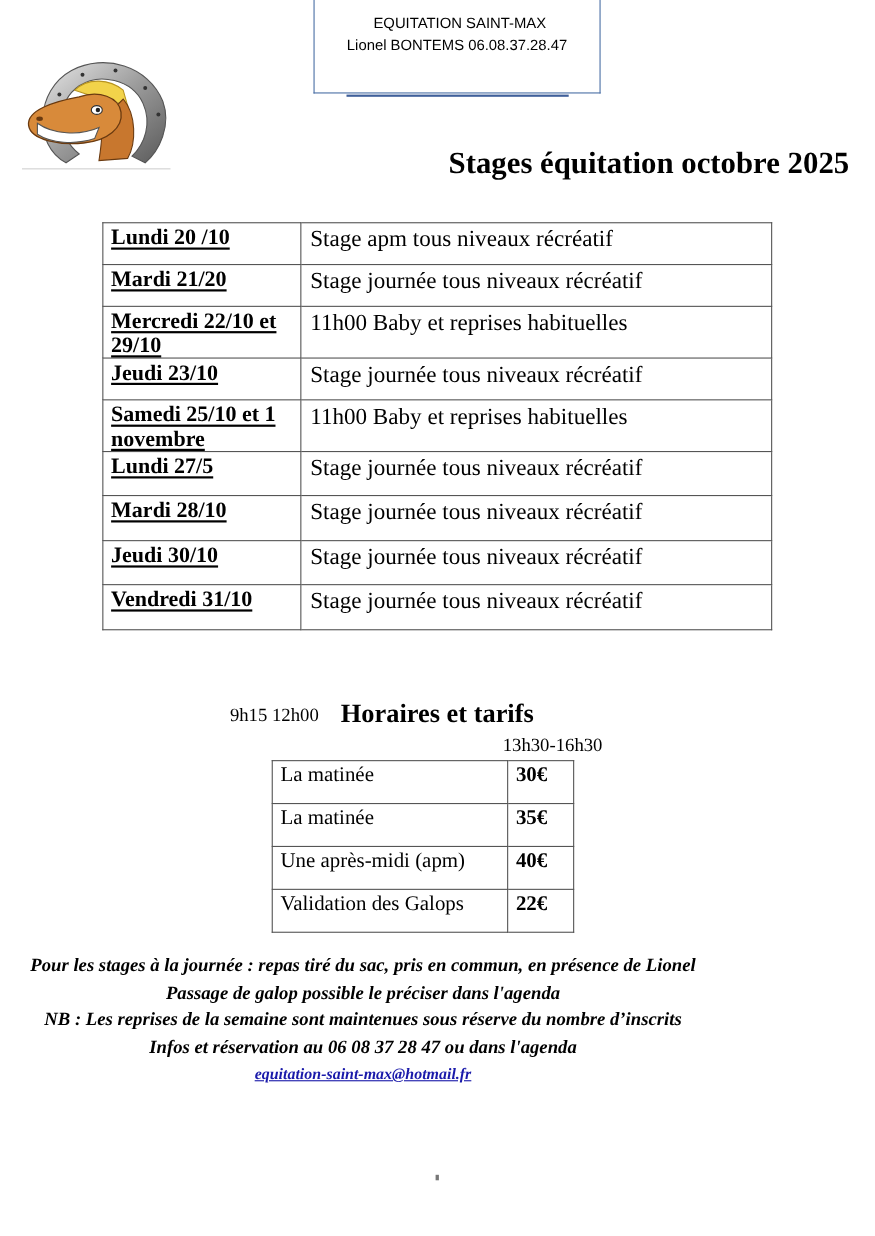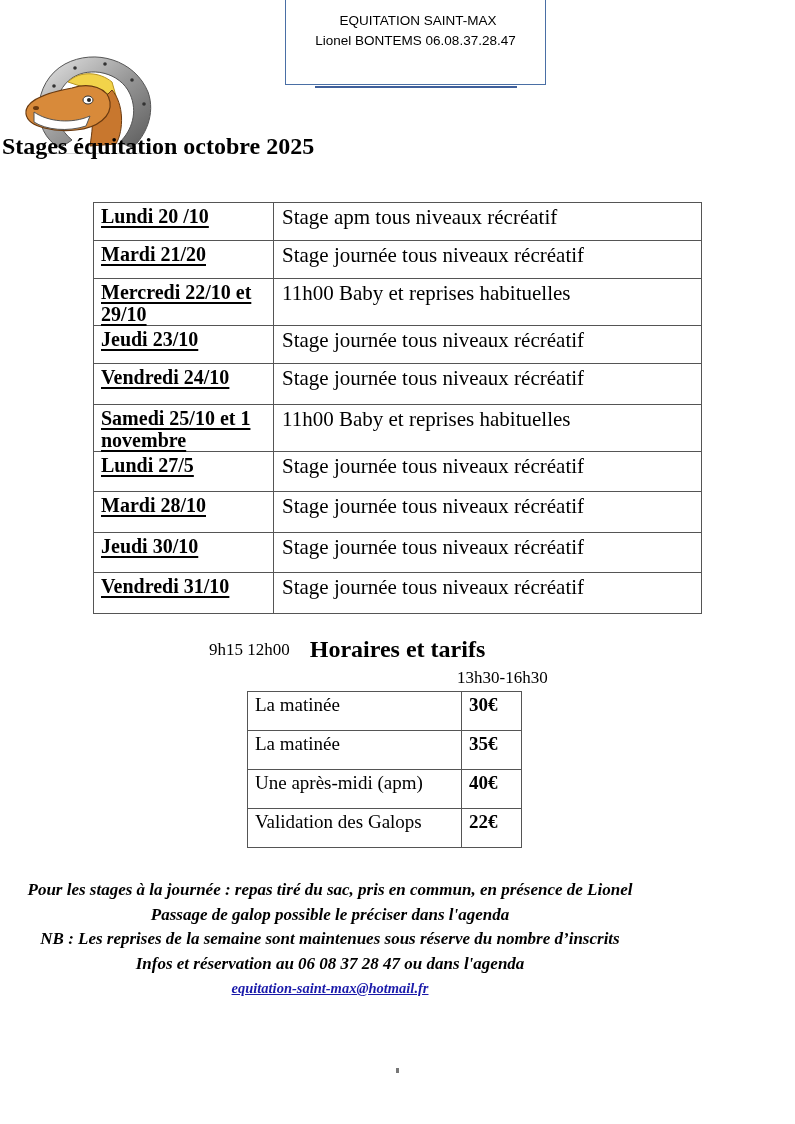--- a/index.html
+++ b/index.html
@@ -3,34 +3,34 @@
 <meta charset="utf-8">
 <style>
   html, body { margin:0; padding:0; background:#ffffff; }
   body { width:795px; height:1124px; position:relative; overflow:hidden; font-family:"Liberation Serif", serif; color:#000; }
   .logo { position:absolute; left:20px; top:52px; width:138px; height:102px; }
   .logo-line { position:absolute; left:20px; top:153px; width:135px; height:1px; background:#d0d0d0; }
   .header-box { position:absolute; left:285px; top:0px; width:261px; height:85px; border:1px solid #4a6fa5; border-top:none; box-sizing:border-box; font-family:"Liberation Sans", sans-serif; font-size:13.5px; text-align:center; }
   .header-box .l1 { position:absolute; left:0; right:0; top:13px; padding-left:5px; }
   .header-box .l2 { position:absolute; left:0; right:0; top:33px; }
   .header-shadow { position:absolute; left:315px; top:86px; width:202px; height:2px; background:#3f5f9a; }
-  .page-title { position:absolute; left:0; width:770px; top:133px; text-align:left; font-weight:bold; font-size:24px; padding-left:2px; }
+  .page-title { position:absolute; left:0; width:770px; top:133px; text-align:right; font-weight:bold; font-size:28px; padding-left:2px; }
   table.schedule { position:absolute; left:93px; top:202px; width:609px; border-collapse:collapse; }
   table.schedule td { border:1px solid #555; vertical-align:top; padding:0; }
   table.schedule td.day { width:166px; padding:2px 6px 0 7px; font-weight:bold; font-size:20px; line-height:22px; }
   table.schedule td.day span { text-decoration:underline; text-decoration-thickness:2px; text-underline-offset:3px; }
   table.schedule td.desc { padding:0 8px 0 8px; font-size:21px; line-height:28px; }
   .sub-title { position:absolute; left:0; width:795px; top:636px; text-align:center; font-weight:bold; font-size:24px; }
   .time-am { position:absolute; left:209px; top:640px; font-size:17px; }
   .time-pm { position:absolute; left:457px; top:668px; font-size:17px; }
   table.tarifs { position:absolute; left:247px; top:691px; width:275px; border-collapse:collapse; }
   table.tarifs td { border:1px solid #555; height:38px; vertical-align:top; font-size:19px; line-height:26px; padding:0; }
   table.tarifs td.label { width:206px; padding-left:7px; }
   table.tarifs td.price { padding-left:7px; font-weight:bold; }
-  .notes { position:absolute; left:0; width:660px; top:866px; text-align:center; font-style:italic; font-weight:bold; font-size:17px; line-height:24.5px;margin-top:12px; }
+  .notes { position:absolute; left:0; width:660px; top:866px; text-align:center; font-style:italic; font-weight:bold; font-size:17px; line-height:24.5px; }
   .notes .email { display:inline-block; font-size:14.5px; color:#1a1aaa; text-decoration:underline; line-height:20px; }
   .stray-mark { position:absolute; left:396px; top:1068px; width:3px; height:5px; background:#777; }
 </style>
 </head>
 <body>
 
 <div class="logo">
   <svg width="138" height="102" viewBox="0 0 138 102">
     <defs>
       <linearGradient id="shoe" x1="0" y1="0" x2="1" y2="1">
@@ -74,24 +74,20 @@
     <tr style="height:38px">
       <td class="day"><span>Mardi 21/20</span></td>
       <td class="desc">Stage journée tous niveaux récréatif</td>
     </tr>
     <tr style="height:47px">
       <td class="day"><span>Mercredi 22/10 et 29/10</span></td>
       <td class="desc">11h00 Baby et reprises habituelles</td>
     </tr>
     <tr style="height:38px">
       <td class="day"><span>Jeudi 23/10</span></td>
-      <td class="desc">Stage journée tous niveaux récréatif</td>
-    </tr>
-    <tr style="height:41px">
-      <td class="day"><span>Vendredi 24/10</span></td>
       <td class="desc">Stage journée tous niveaux récréatif</td>
     </tr>
     <tr style="height:47px">
       <td class="day"><span>Samedi 25/10 et 1 novembre</span></td>
       <td class="desc">11h00 Baby et reprises habituelles</td>
     </tr>
     <tr style="height:40px">
       <td class="day"><span>Lundi 27/5</span></td>
       <td class="desc">Stage journée tous niveaux récréatif</td>
     </tr>

